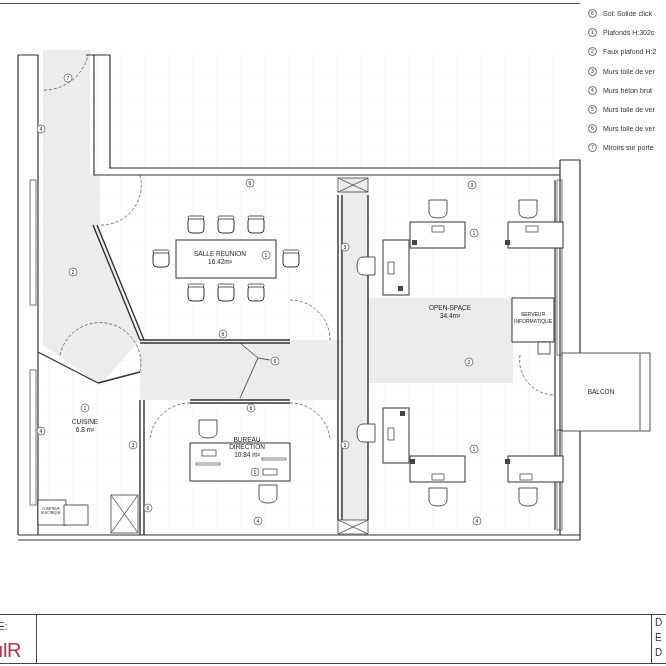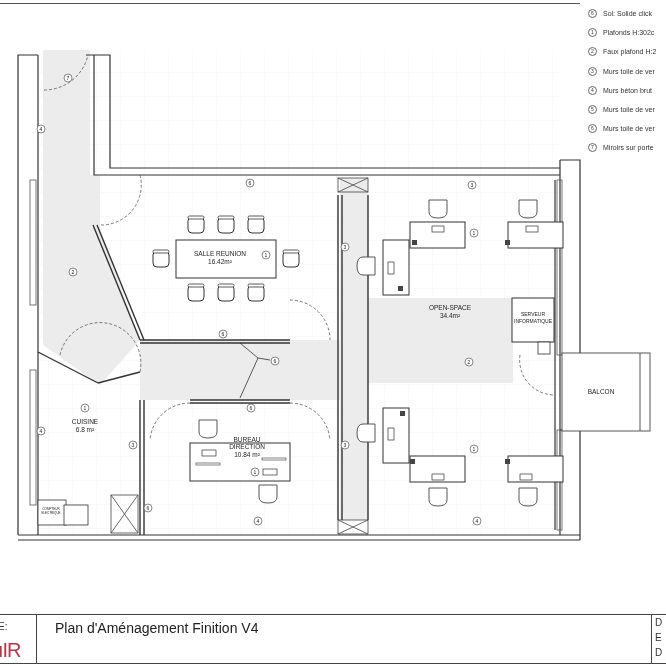--- a/index.html
+++ b/index.html
@@ -313,20 +313,19 @@
       </g>
   </g>
 </svg>
 
 <div class="titleblock">
   <div class="tb-left">
     <div class="tb-label">E:</div>
     <div class="tb-logo">ıIR</div>
   </div>
   <div class="tb-main">
-    <div class="tb-line2">Plan d'Aménagement Finition V4</div>
   </div>
   <div class="tb-right">
     <div>D</div>
     <div>E</div>
     <div>D</div>
   </div>
 </div>
 
 </body></html>

